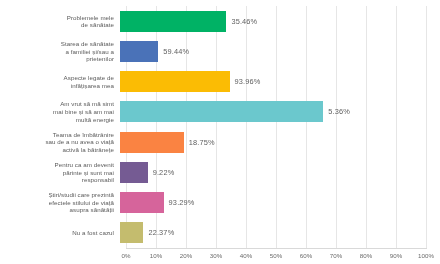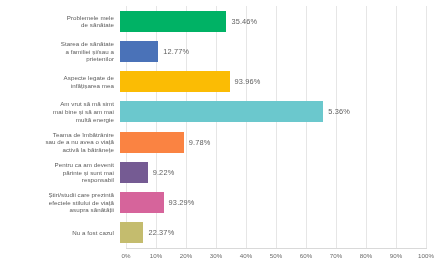--- a/index.html
+++ b/index.html
@@ -150,21 +150,21 @@
           <div class="bar" style="width: 106.38px; background: rgb(0, 178, 101);"></div>
           <div class="bar-value">35.46%</div>
         </div>
       </div>
       <div class="row">
         <div class="cat-label">Starea de sănătate
 a familiei și/sau a
 prietenilor</div>
         <div class="bar-wrap">
           <div class="bar" style="width: 38.31px; background: rgb(74, 114, 184);"></div>
-          <div class="bar-value">12.77%</div>
+          <div class="bar-value">59.44%</div>
         </div>
       </div>
       <div class="row">
         <div class="cat-label">Aspecte legate de
 infățișarea mea</div>
         <div class="bar-wrap">
           <div class="bar" style="width: 109.56px; background: rgb(251, 188, 4);"></div>
           <div class="bar-value">93.96%</div>
         </div>
       </div>
@@ -176,21 +176,21 @@
           <div class="bar" style="width: 203.19px; background: rgb(107, 200, 205);"></div>
           <div class="bar-value">5.36%</div>
         </div>
       </div>
       <div class="row">
         <div class="cat-label">Teama de îmbătrânire
 sau de a nu avea o viață
 activă la bătrânețe</div>
         <div class="bar-wrap">
           <div class="bar" style="width: 63.84px; background: rgb(250, 131, 66);"></div>
-          <div class="bar-value">9.78%</div>
+          <div class="bar-value">18.75%</div>
         </div>
       </div>
       <div class="row">
         <div class="cat-label">Pentru ca am devenit
 părinte și sunt mai
 responsabil</div>
         <div class="bar-wrap">
           <div class="bar" style="width: 27.66px; background: rgb(117, 91, 147);"></div>
           <div class="bar-value">9.22%</div>
         </div>

